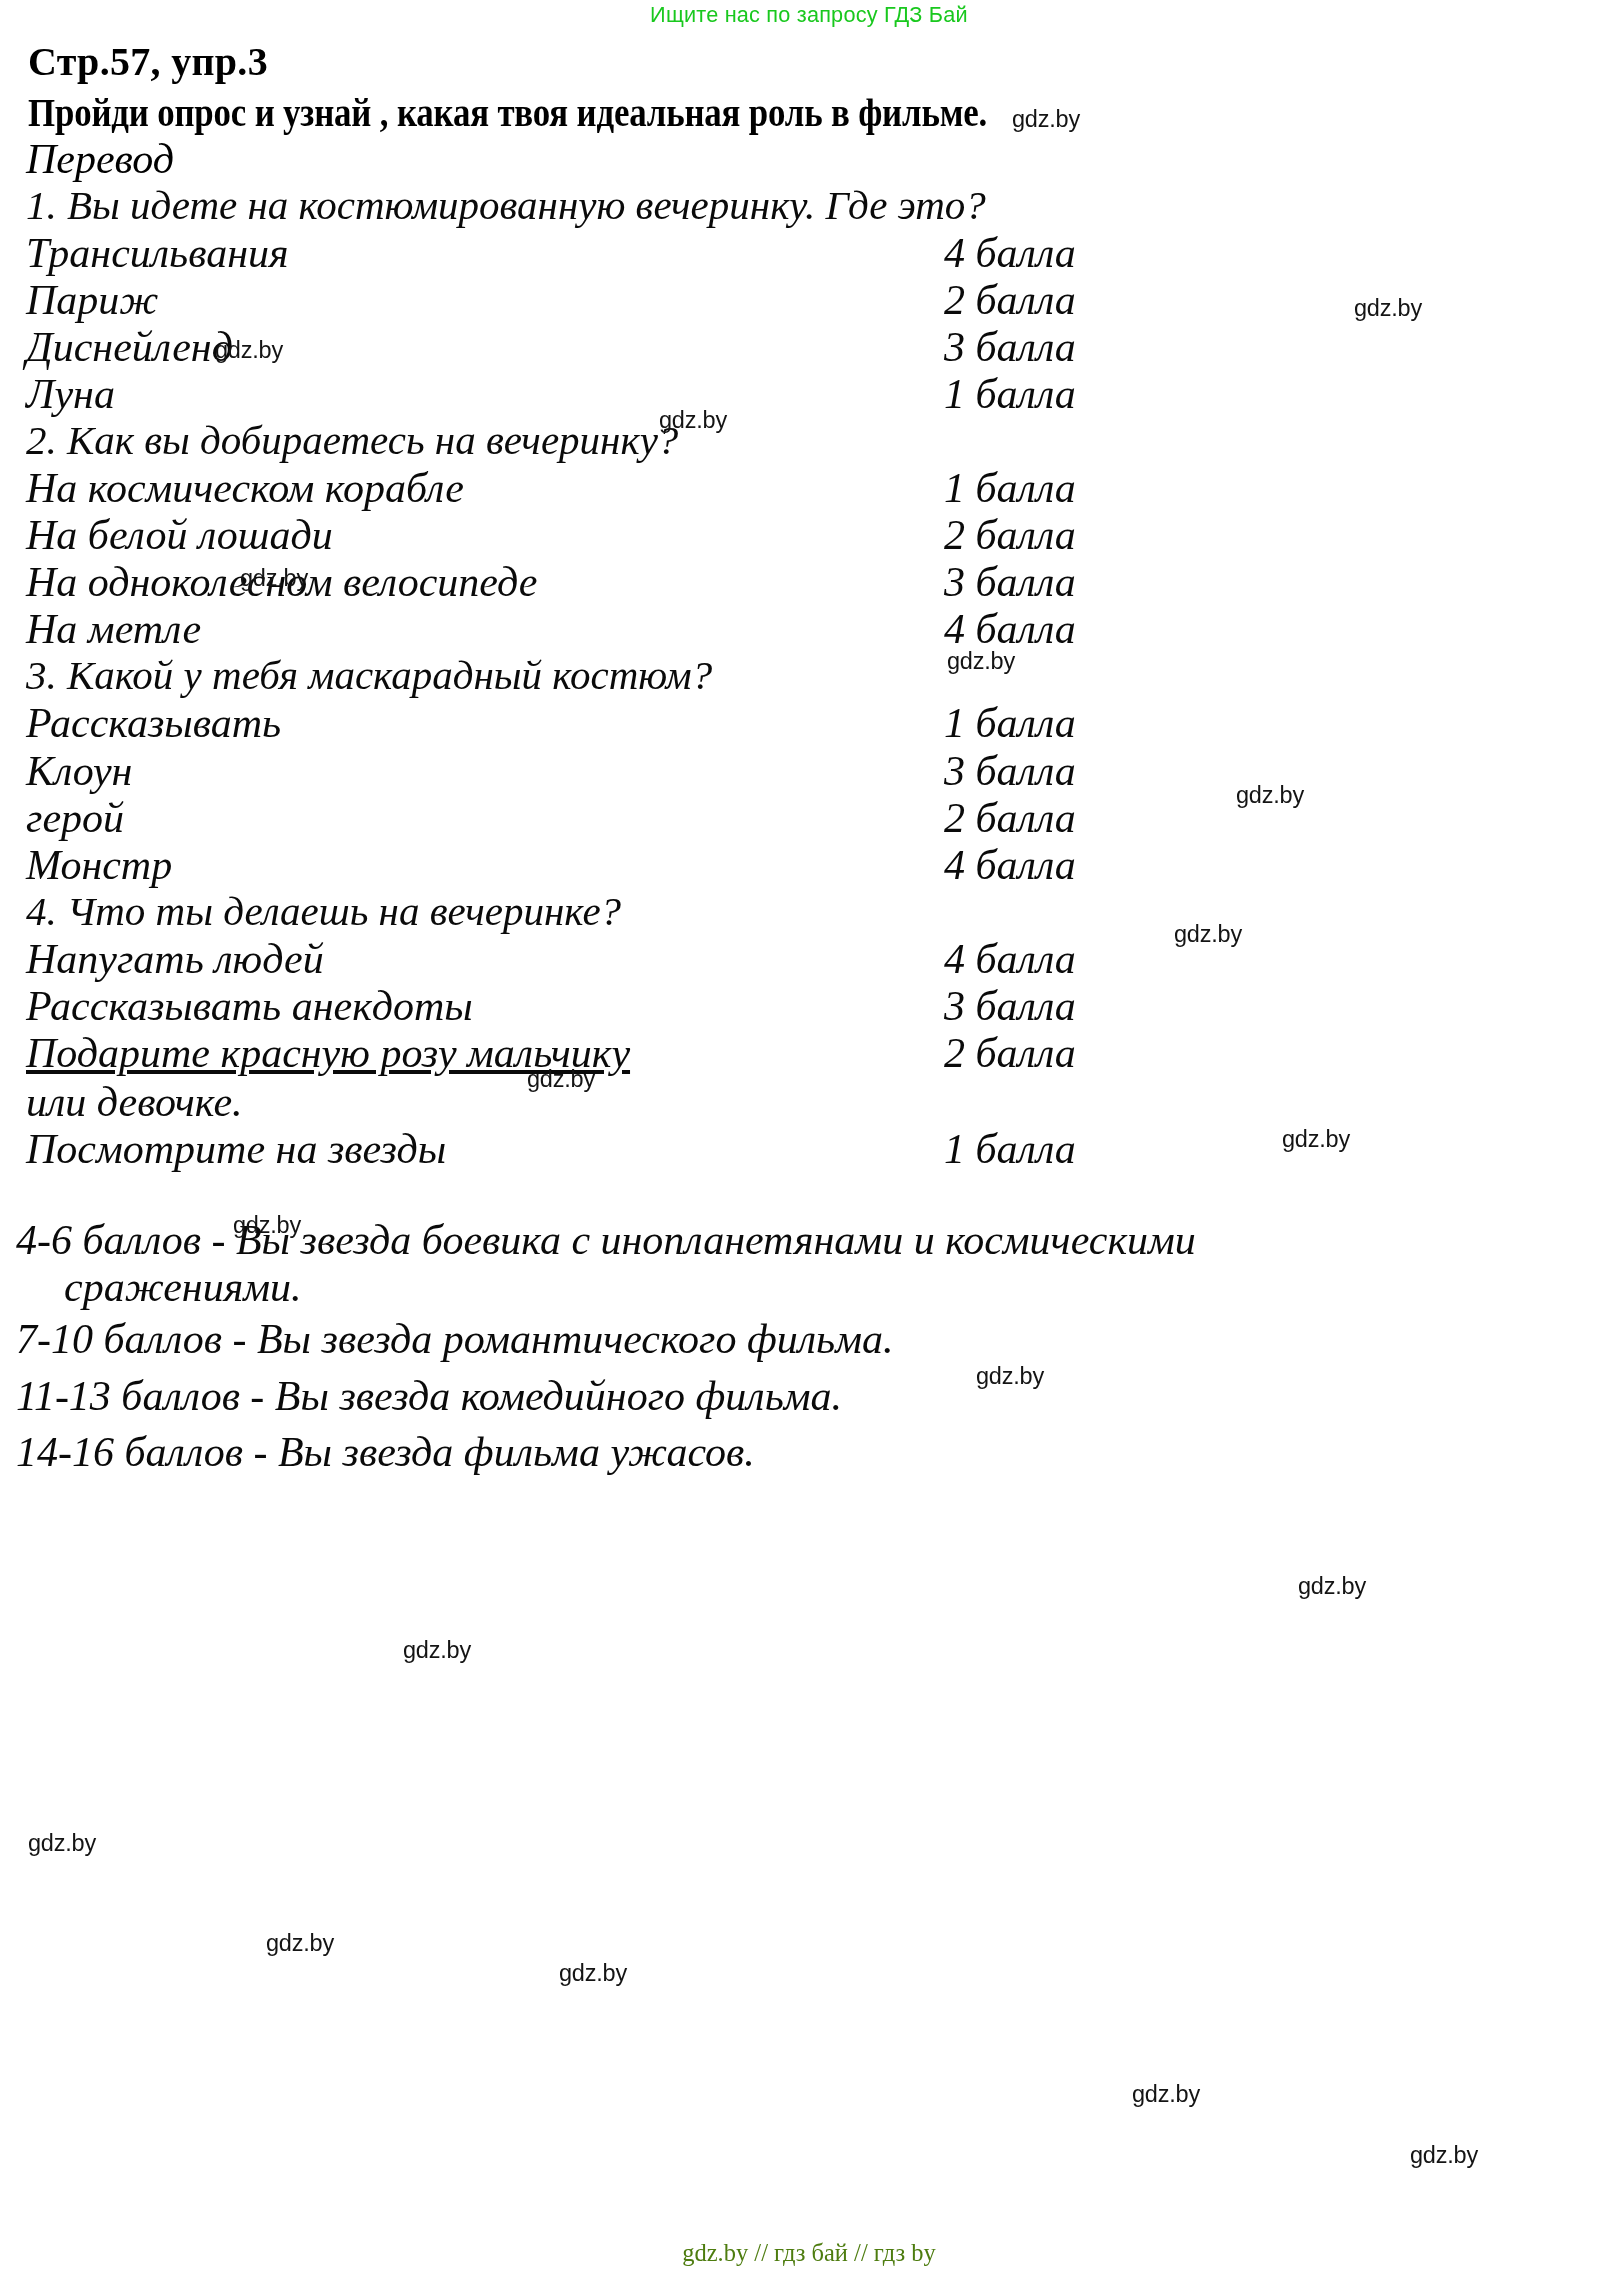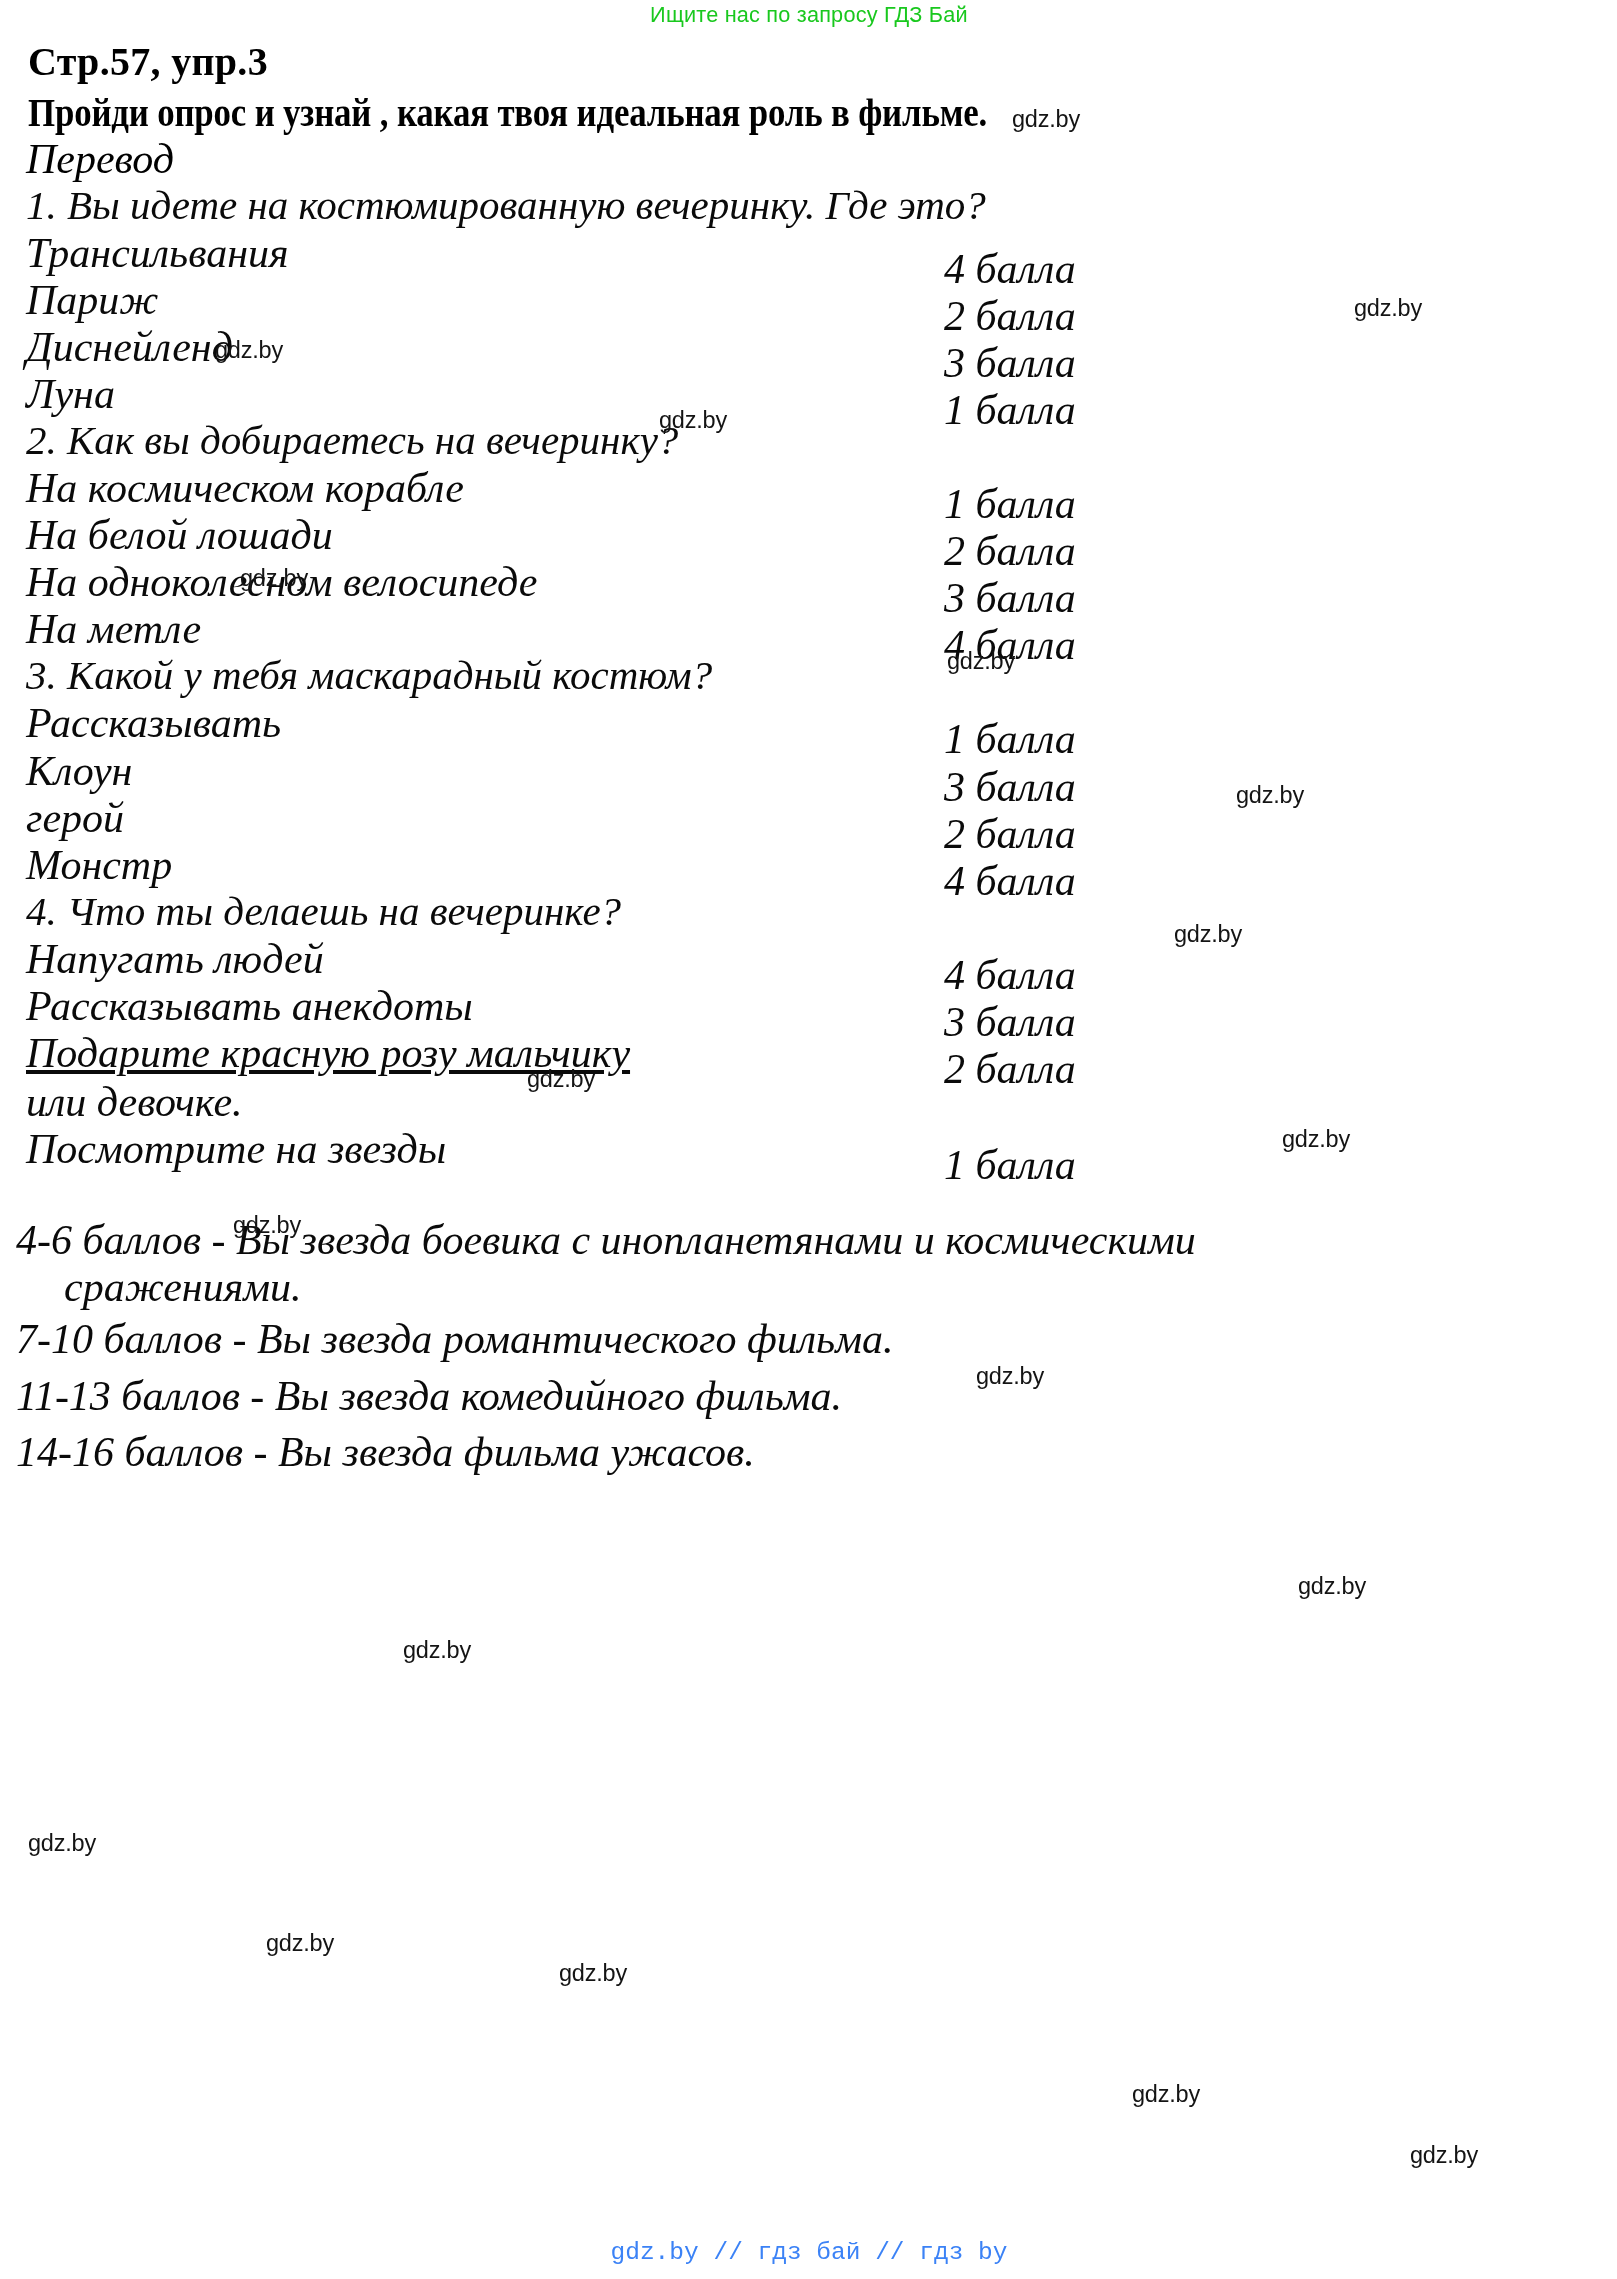--- a/index.html
+++ b/index.html
@@ -81,21 +81,20 @@
     font-style: italic;
     font-size: 41px;
   }
 
   .opt-label {
     left: 26px;
   }
 
   .opt-score {
     left: 944px;
-    margin-top: 16px;
   }
 
   .result-line {
     left: 16px;
     font-style: italic;
     font-size: 42px;
   }
 
   
   .wm {
@@ -108,23 +107,23 @@
     letter-spacing: -0.2px;
   }
 
   
   #footer-links {
     position: absolute;
     left: 0;
     top: 2239px;
     width: 1618px;
     text-align: center;
-    font-family: Liberation Mono, monospace;
+    font-family: Liberation Serif, serif;
     font-size: 24.5px;
-    color: #3b82f6;
+    color: #4d7c0f;
     white-space: nowrap;
   }
 </style>
 </head>
 <body>
 
 <div id="promo-banner">Ищите нас по запросу ГДЗ Бай</div>
 
 <div id="sheet">
 

